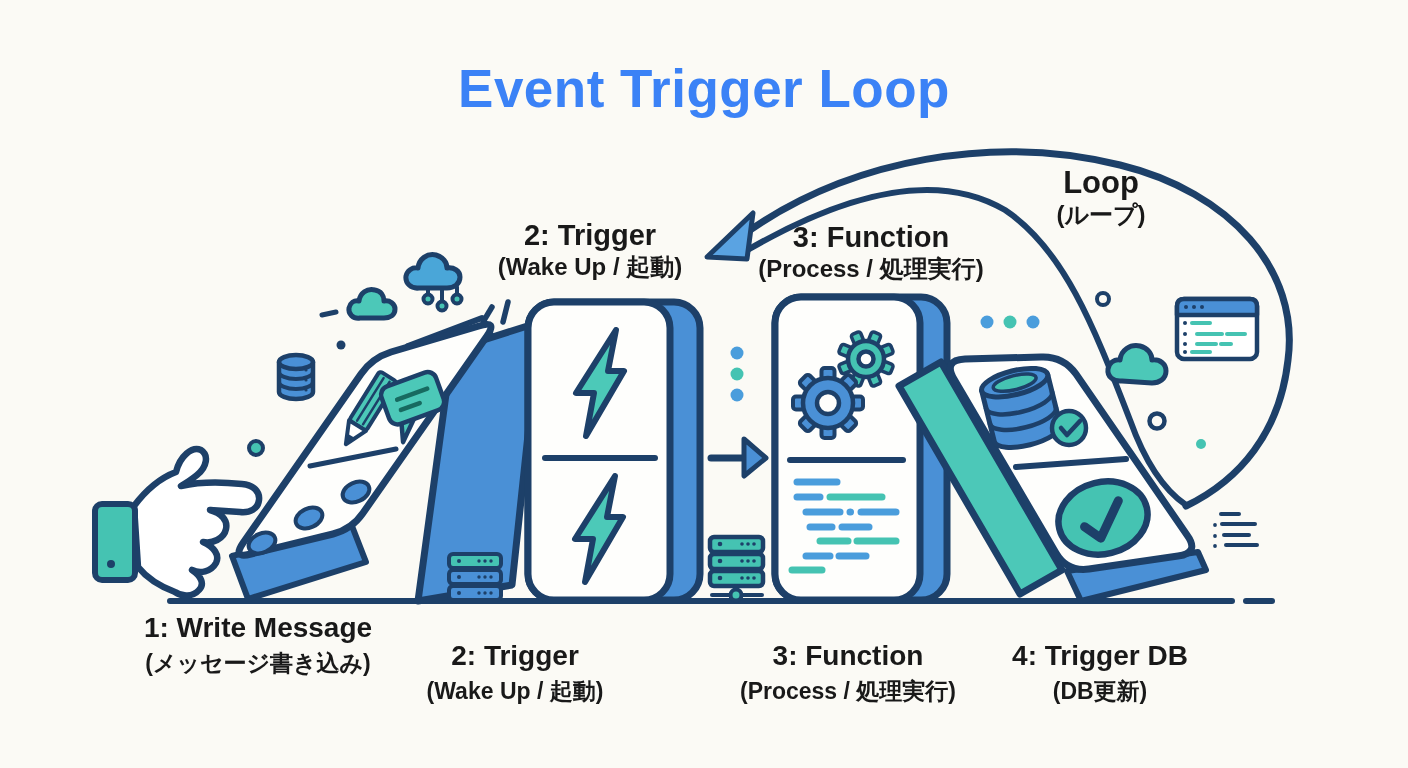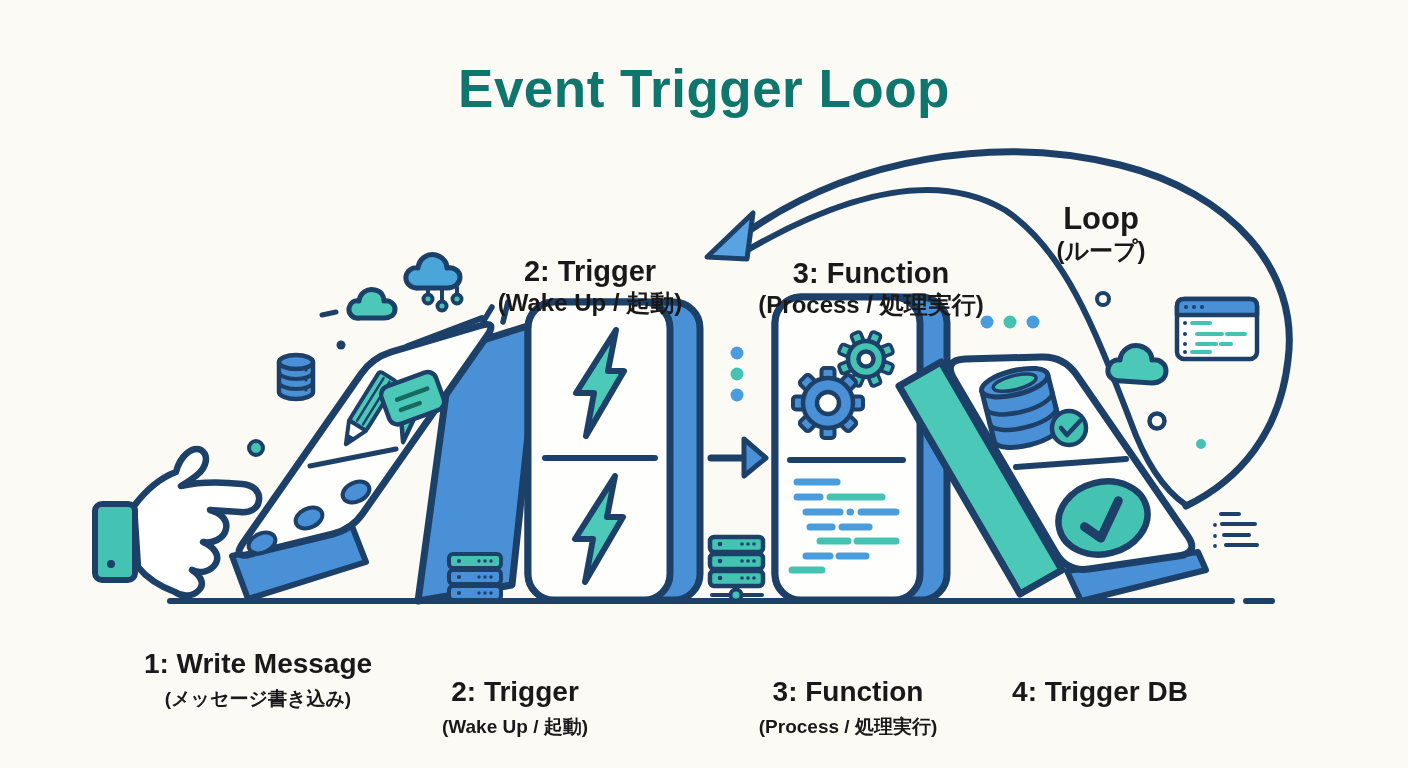--- a/index.html
+++ b/index.html
@@ -3,31 +3,31 @@
 <meta charset="utf-8">
 <style>
   html,body{margin:0;padding:0;background:#e8e8e8;}
   .stage{
     position:relative;width:1408px;height:768px;overflow:hidden;
     background:#fbfaf5;font-family:"Liberation Sans",sans-serif;
   }
   .stage svg{position:absolute;left:0;top:0;}
   .page-title{
     position:absolute;left:0;right:0;top:58px;text-align:center;
-    font-size:53px;font-weight:800;letter-spacing:.5px;color:#0f766e;
+    font-size:53px;font-weight:800;letter-spacing:.5px;color:#3b82f6;
   }
   .lbl{position:absolute;text-align:center;color:#191919;}
-  .lbl .en{font-weight:800;margin-top:36px;}
+  .lbl .en{font-weight:800;}
   .lbl .jp{font-weight:700;}
   .callout .en{font-size:29px;line-height:34px;}
   .callout .jp{font-size:24px;line-height:30px;}
   .loop-lbl .en{font-size:31px;line-height:34px;}
   .loop-lbl .jp{font-size:24px;line-height:30px;text-align:center;}
   .step .en{font-size:28px;line-height:36px;}
-  .step .jp{font-size:19px;line-height:34px;}
+  .step .jp{font-size:23px;line-height:34px;}
   .c1{left:425px;top:218px;width:330px;}
   .c2{left:701px;top:220px;width:340px;}
   .loop-lbl{left:1001px;top:166px;width:200px;}
   .s1{left:98px;top:610px;width:320px;}
   .s2{left:355px;top:638px;width:320px;}
   .s3{left:688px;top:638px;width:320px;}
   .s4{left:940px;top:638px;width:320px;}
 </style>
 </head>
 <body>
@@ -314,15 +314,16 @@
 <div class="lbl step s2">
   <div class="en">2: Trigger</div>
   <div class="jp">(Wake Up / 起動)</div>
 </div>
 <div class="lbl step s3">
   <div class="en">3: Function</div>
   <div class="jp">(Process / 処理実行)</div>
 </div>
 <div class="lbl step s4">
   <div class="en">4: Trigger DB</div>
+  <div class="jp">(DB更新)</div>
 </div>
 
 </div>
 
 </body></html>

